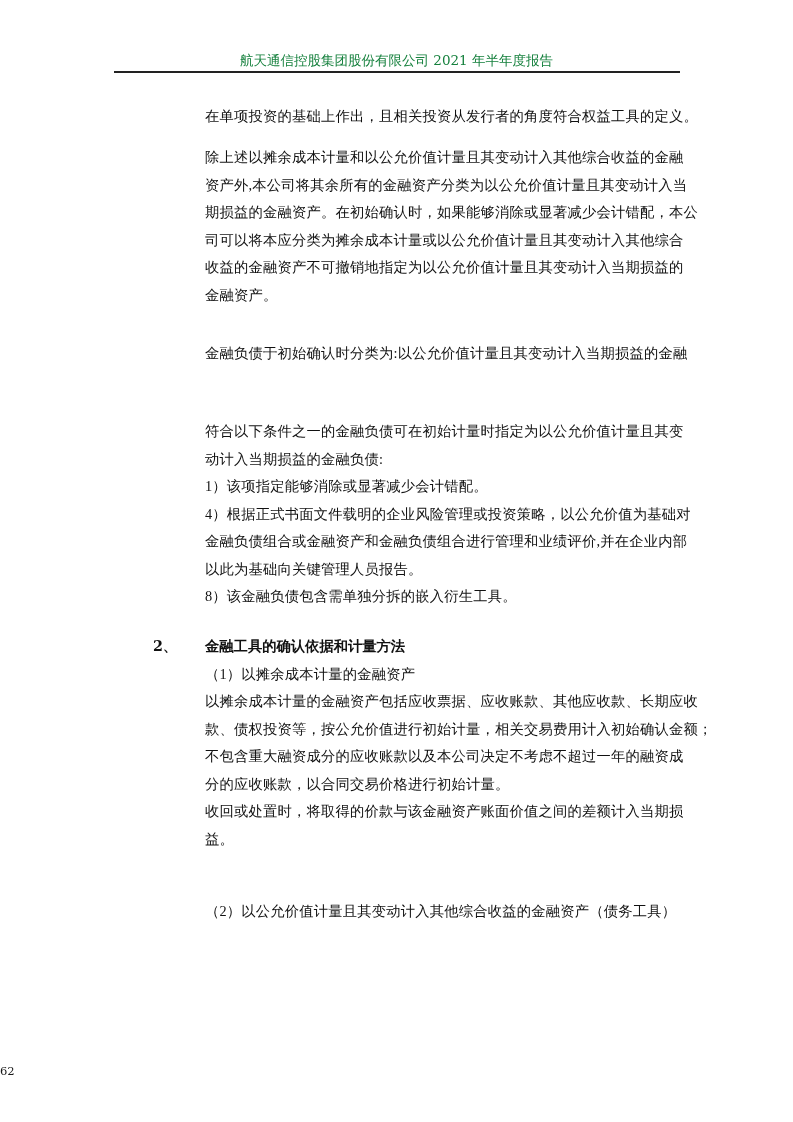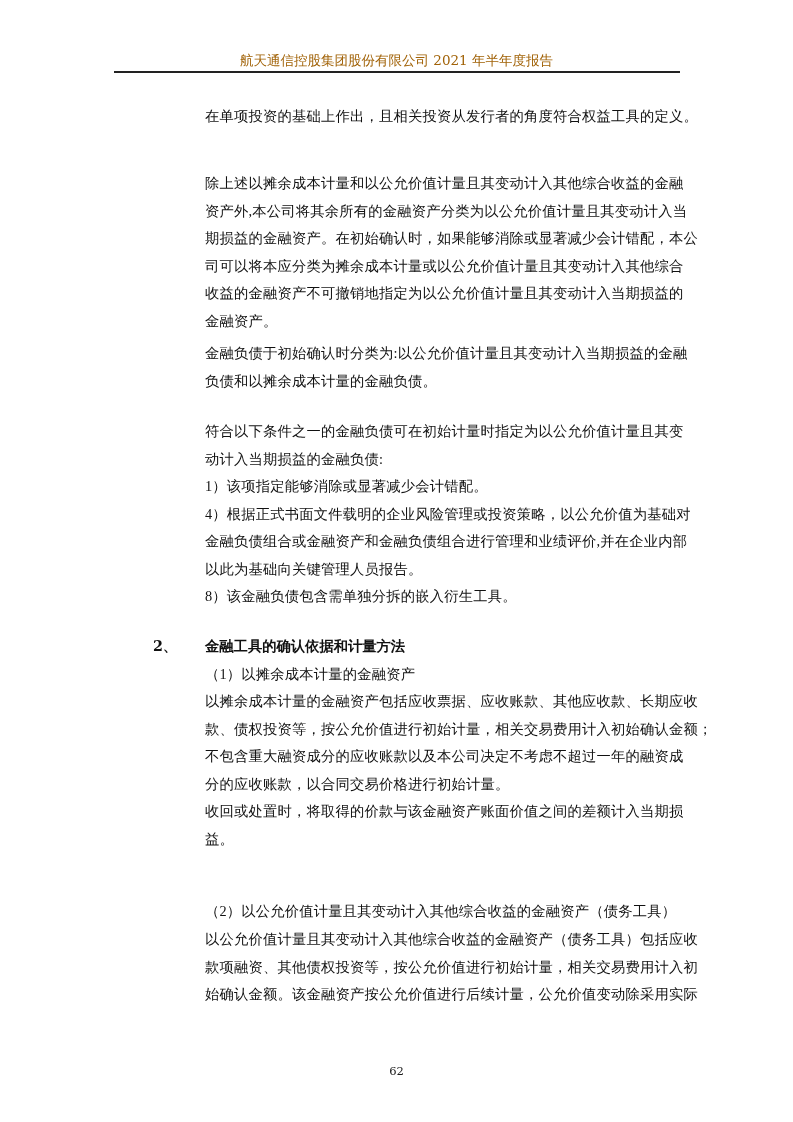--- a/index.html
+++ b/index.html
@@ -13,21 +13,21 @@
     overflow: hidden;
   }
   .header-title {
     position: absolute;
     top: 51px;
     left: 0;
     right: 0;
     text-align: center;
     font-size: 13.5px;
     line-height: 18px;
-    color: #a16207;
+    color: #15803d;
     white-space: nowrap;
   }
   .header-rule {
     position: absolute;
     top: 71px;
     left: 114px;
     width: 566px;
     height: 2px;
     background: #222222;
   }
@@ -44,49 +44,47 @@
     position: absolute;
     left: -52px;
     top: 0;
     font-weight: bold;
   }
   .footer-page-number {
     position: absolute;
     top: 1064px;
     left: 0;
     right: 0;
-    text-align: center;
     font-size: 11.5px;
     color: #1a1a1a;
   }
 </style>
 </head>
 <body>
 
 <div class="page">
 
   <div class="header-title">航天通信控股集团股份有限公司 2021 年半年度报告</div>
   <div class="header-rule"></div>
 
   <div class="block" style="top:103px">
     <div class="line">在单项投资的基础上作出，且相关投资从发行者的角度符合权益工具的定义。</div>
   </div>
 
-  <div class="block" style="top:170px">
+  <div class="block" style="top:144px">
     <div class="line">除上述以摊余成本计量和以公允价值计量且其变动计入其他综合收益的金融</div>
     <div class="line">资产外,本公司将其余所有的金融资产分类为以公允价值计量且其变动计入当</div>
     <div class="line">期损益的金融资产。在初始确认时，如果能够消除或显著减少会计错配，本公</div>
     <div class="line">司可以将本应分类为摊余成本计量或以公允价值计量且其变动计入其他综合</div>
     <div class="line">收益的金融资产不可撤销地指定为以公允价值计量且其变动计入当期损益的</div>
     <div class="line">金融资产。</div>
   </div>
 
   <div class="block" style="top:340px">
     <div class="line">金融负债于初始确认时分类为:以公允价值计量且其变动计入当期损益的金融</div>
-    <div class="line">负债和以摊余成本计量的金融负债。</div>
   </div>
 
   <div class="block" style="top:418px">
     <div class="line">符合以下条件之一的金融负债可在初始计量时指定为以公允价值计量且其变</div>
     <div class="line">动计入当期损益的金融负债:</div>
     <div class="line">1）该项指定能够消除或显著减少会计错配。</div>
     <div class="line">4）根据正式书面文件载明的企业风险管理或投资策略，以公允价值为基础对</div>
     <div class="line">金融负债组合或金融资产和金融负债组合进行管理和业绩评价,并在企业内部</div>
     <div class="line">以此为基础向关键管理人员报告。</div>
     <div class="line">8）该金融负债包含需单独分拆的嵌入衍生工具。</div>
@@ -107,21 +105,16 @@
     <div class="line">不包含重大融资成分的应收账款以及本公司决定不考虑不超过一年的融资成</div>
     <div class="line">分的应收账款，以合同交易价格进行初始计量。</div>
     <div class="line">收回或处置时，将取得的价款与该金融资产账面价值之间的差额计入当期损</div>
     <div class="line">益。</div>
   </div>
 
   <div class="block" style="top:898px">
     <div class="line">（2）以公允价值计量且其变动计入其他综合收益的金融资产（债务工具）</div>
   </div>
 
-  <div class="block" style="top:926px">
-    <div class="line">以公允价值计量且其变动计入其他综合收益的金融资产（债务工具）包括应收</div>
-    <div class="line">款项融资、其他债权投资等，按公允价值进行初始计量，相关交易费用计入初</div>
-    <div class="line">始确认金额。该金融资产按公允价值进行后续计量，公允价值变动除采用实际</div>
-  </div>
 
   <div class="footer-page-number">62</div>
 
 </div>
 
 </body></html>

